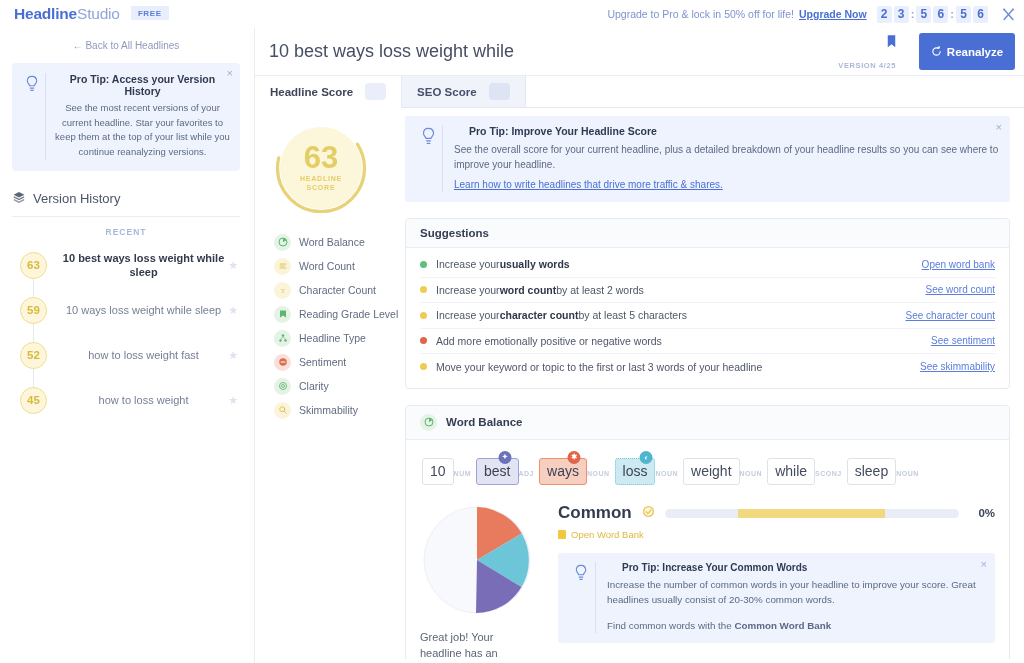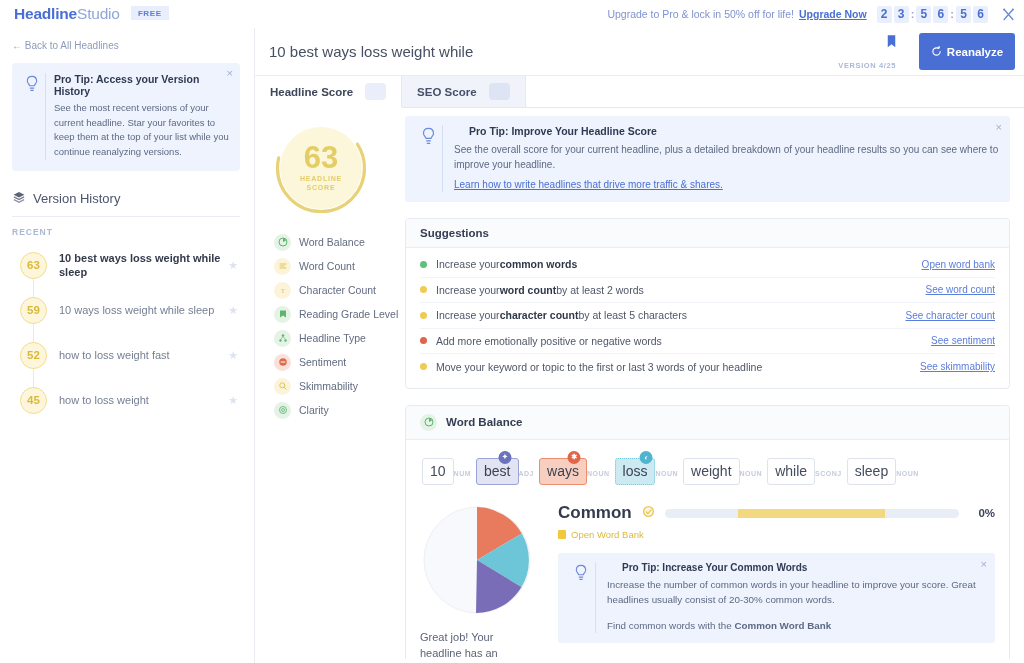--- a/index.html
+++ b/index.html
@@ -61,20 +61,21 @@
   .body-wrap { display: flex; height: 635px; }
 
   
   .sidebar {
     width: 255px;
     min-width: 255px;
     border-right: 1px solid #e9ecf3;
     padding: 12px 14px 0 12px;
     background: #fff;
     overflow: hidden;
+    text-align: center;
   }
   .back-link {
     font-size: 10px;
     color: #8d9bbb;
     margin-bottom: 12px;
     display: block;
   }
   .protip {
     background: #eef3fd;
     border-radius: 4px;
@@ -142,21 +143,21 @@
   .headline-bar {
     display: flex; align-items: stretch;
     border-bottom: 1px solid #e9ecf3;
     height: 48px;
     position: relative;
   }
   .headline-input {
     flex: 1;
     display: flex; align-items: center;
     padding: 0 14px;
-    font-size: 15px;
+    font-size: 18px;
     color: #464f63;
     position: relative;
   }
   .bookmark-icon { position: absolute; right: 128px; top: 6px; }
   .version-count {
     position: absolute; right: 128px; bottom: 5px;
     font-size: 7.5px; letter-spacing: .6px;
     color: #aab8d6; font-weight: bold;
   }
   .reanalyze-btn {
@@ -500,36 +501,36 @@
         <div class="metric-row">
           <span class="m-icon" style="background:#fae0da">
             <svg width="10" height="10" viewBox="0 0 20 20">
                 <circle cx="10" cy="10" r="7.5" fill="#df6b4d"></circle>
                 <rect x="5.5" y="9" width="9" height="2" fill="#fff"></rect>
               </svg>
           </span>
           <span>Sentiment</span>
         </div>
         <div class="metric-row">
+          <span class="m-icon" style="background:#e4f3e6">
+            <svg width="10" height="10" viewBox="0 0 20 20" fill="none" stroke="#5fb56e" stroke-width="1.7">
+                <circle cx="10" cy="10" r="7"></circle>
+                <circle cx="10" cy="10" r="3"></circle>
+              </svg>
+          </span>
+          <span>Clarity</span>
+        </div>
+        <div class="metric-row">
           <span class="m-icon" style="background:#fcf4da">
             <svg width="10" height="10" viewBox="0 0 20 20" fill="none" stroke="#e0c455" stroke-width="2" stroke-linecap="round">
                 <circle cx="8.5" cy="8.5" r="5"></circle>
                 <path d="M12.5 12.5 L16.5 16.5"></path>
               </svg>
           </span>
           <span>Skimmability</span>
-        </div>
-        <div class="metric-row">
-          <span class="m-icon" style="background:#e4f3e6">
-            <svg width="10" height="10" viewBox="0 0 20 20" fill="none" stroke="#5fb56e" stroke-width="1.7">
-                <circle cx="10" cy="10" r="7"></circle>
-                <circle cx="10" cy="10" r="3"></circle>
-              </svg>
-          </span>
-          <span>Clarity</span>
         </div>
       </div>
 
       <div class="panel-col">
 
         <div class="tip-box">
           <div class="bulb">
             <svg width="15" height="19" viewBox="0 0 24 30" fill="none" stroke="#6d8ada" stroke-width="1.9" stroke-linecap="round">
               <path d="M12 2 C7 2 4 5.5 4 10 C4 13.5 7 15 8 18 L16 18 C17 15 20 13.5 20 10 C20 5.5 17 2 12 2 Z"></path>
               <path d="M9 22 L15 22 M10 26 L14 26"></path>
@@ -545,21 +546,21 @@
         </div>
 
         <div class="card">
           <div class="card-head">
             <span>Suggestions</span>
           </div>
           <div class="sugg-list">
             <div class="sugg-row">
               <span class="dot" style="background:#5ec07c"></span>
               <span>Increase your </span>
-                <b>common words</b>
+                <b>usually words</b>
                 <span></span>
               <a class="sugg-link">Open word bank</a>
             </div>
             <div class="sugg-row">
               <span class="dot" style="background:#f0cb54"></span>
               <span>Increase your </span>
                 <b>word count</b>
                 <span> by at least 2 words</span>
               <a class="sugg-link">See word count</a>
             </div>

